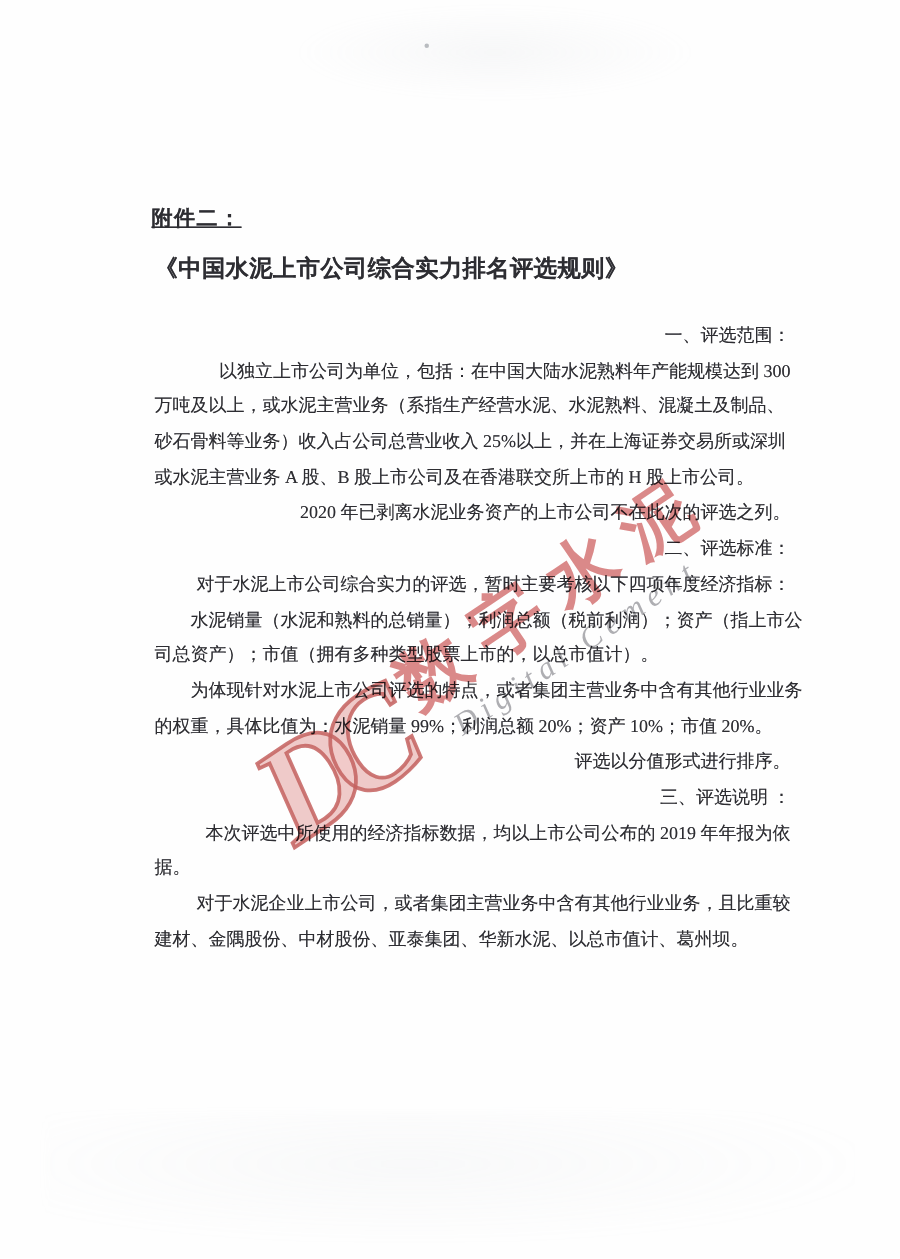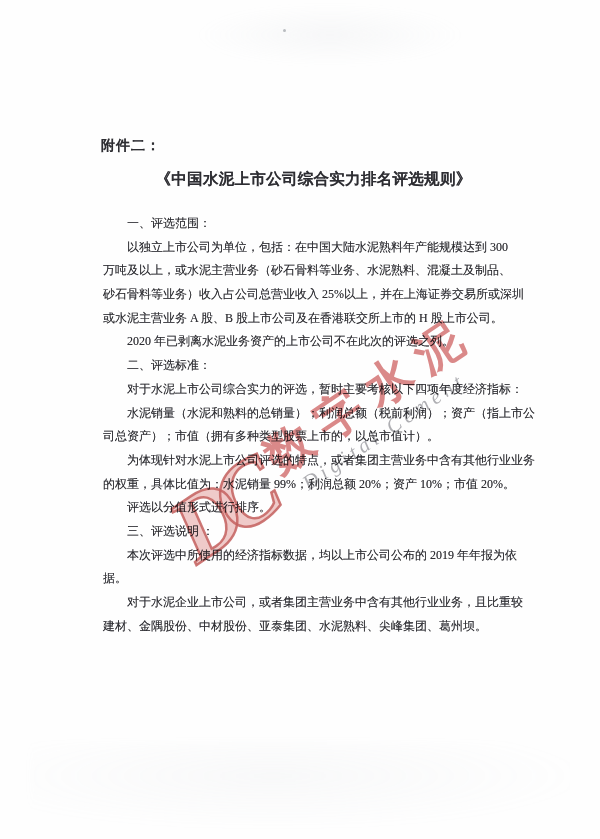--- a/index.html
+++ b/index.html
@@ -33,44 +33,45 @@
     background: #b9bcc0; border-radius: 50%;
   }
 
   .attachment-label {
     position: absolute;
     top: 137px; left: 101px;
     font-size: 14px;
     font-weight: bold;
     letter-spacing: 1px;
     text-shadow: 0 0 0.4px rgba(45,45,50,0.55);
+    text-decoration: underline;
   }
   .doc-title {
     position: absolute;
     top: 169px; left: 103px; width: 421px;
     margin: 0;
-    text-align: center;
+    text-align: left;
     font-size: 15.5px;
     font-weight: bold;
     letter-spacing: 0.3px;
     text-shadow: 0 0 0.4px rgba(45,45,50,0.6);
   }
 
   .doc-body {
     position: absolute;
     top: 212px; left: 103px; width: 424px;
     font-size: 12px;
   }
   .line {
     height: 23.7px;
     line-height: 23.7px;
     white-space: nowrap;
     text-shadow: 0 0 0.4px rgba(45,45,50,0.5);
   }
-  .line.indent { padding-left: 24px; }
+  .line.indent { padding-left: 24px; text-align: right; }
 
   
   .watermark {
     position: absolute;
     left: 128px; top: 330px;
     width: 400px; height: 218px;
     display: flex;
     align-items: center;
     justify-content: center;
     transform: rotate(-34deg);
@@ -116,36 +117,36 @@
   <div class="artifact artifact-bottom"></div>
   <div class="speck"></div>
 
   <div class="attachment-label">附件二：</div>
 
   <h1 class="doc-title">《中国水泥上市公司综合实力排名评选规则》</h1>
 
   <div class="doc-body">
       <div class="line indent">一、评选范围：</div>
       <div class="line indent">以独立上市公司为单位，包括：在中国大陆水泥熟料年产能规模达到 300</div>
-      <div class="line">万吨及以上，或水泥主营业务（砂石骨料等业务、水泥熟料、混凝土及制品、</div>
+      <div class="line">万吨及以上，或水泥主营业务（系指生产经营水泥、水泥熟料、混凝土及制品、</div>
       <div class="line">砂石骨料等业务）收入占公司总营业收入 25%以上，并在上海证券交易所或深圳</div>
       <div class="line">或水泥主营业务 A 股、B 股上市公司及在香港联交所上市的 H 股上市公司。</div>
       <div class="line indent">2020 年已剥离水泥业务资产的上市公司不在此次的评选之列。</div>
       <div class="line indent">二、评选标准：</div>
       <div class="line indent">对于水泥上市公司综合实力的评选，暂时主要考核以下四项年度经济指标：</div>
       <div class="line indent">水泥销量（水泥和熟料的总销量）；利润总额（税前利润）；资产（指上市公</div>
       <div class="line">司总资产）；市值（拥有多种类型股票上市的，以总市值计）。</div>
       <div class="line indent">为体现针对水泥上市公司评选的特点，或者集团主营业务中含有其他行业业务</div>
       <div class="line">的权重，具体比值为：水泥销量 99%；利润总额 20%；资产 10%；市值 20%。</div>
       <div class="line indent">评选以分值形式进行排序。</div>
       <div class="line indent">三、评选说明 ：</div>
       <div class="line indent">本次评选中所使用的经济指标数据，均以上市公司公布的 2019 年年报为依</div>
       <div class="line">据。</div>
       <div class="line indent">对于水泥企业上市公司，或者集团主营业务中含有其他行业业务，且比重较</div>
-      <div class="line">建材、金隅股份、中材股份、亚泰集团、水泥熟料、尖峰集团、葛州坝。</div>
+      <div class="line">建材、金隅股份、中材股份、亚泰集团、华新水泥、以总市值计、葛州坝。</div>
       <div class="line"></div>
     </div>
 
   <div class="watermark">
     <span class="wm-logo">DC</span>
     <span class="wm-texts">
       <span class="wm-cn">数字水泥</span>
       <span class="wm-en">Digital Cement</span>
     </span>
   </div>

